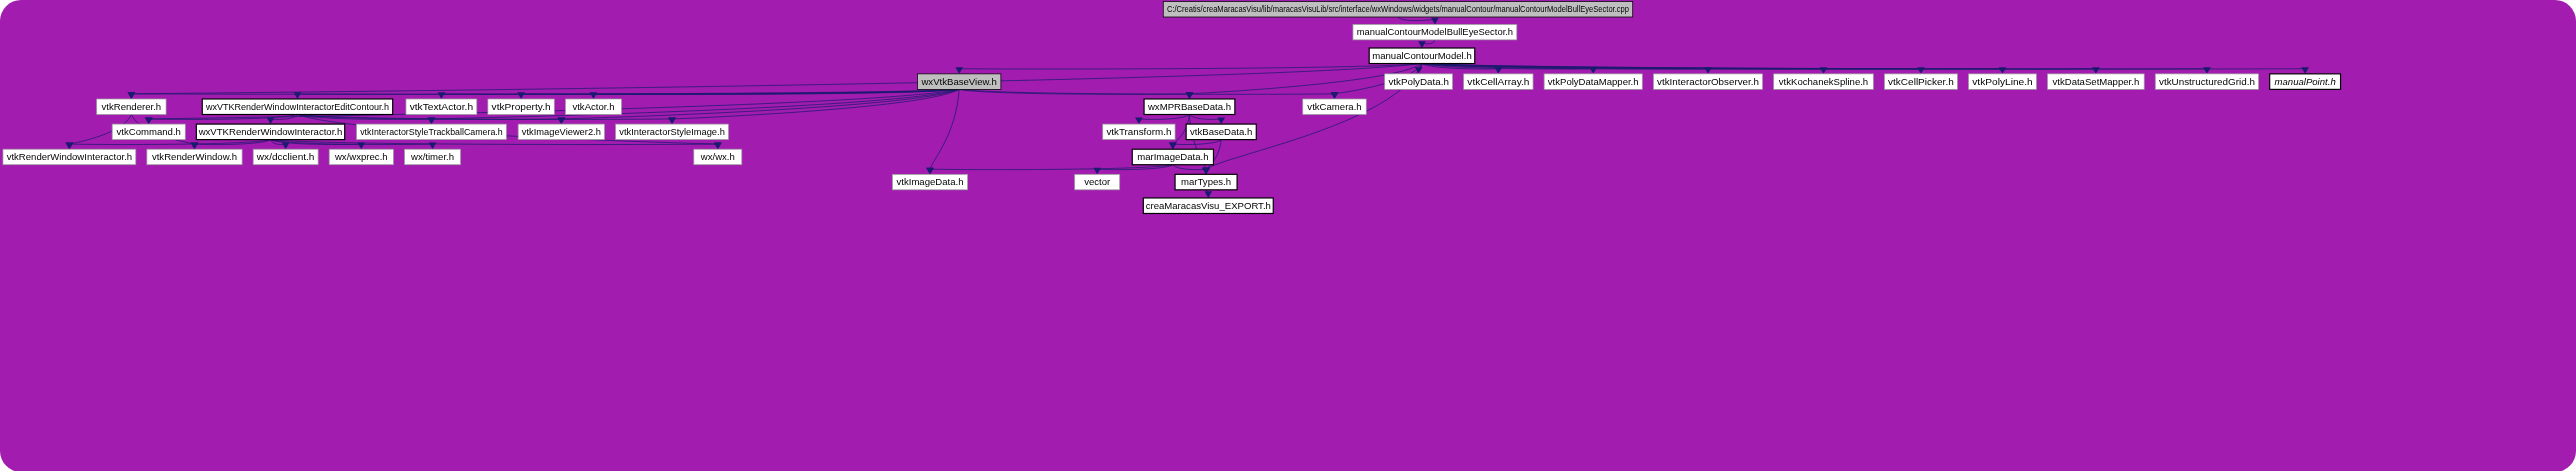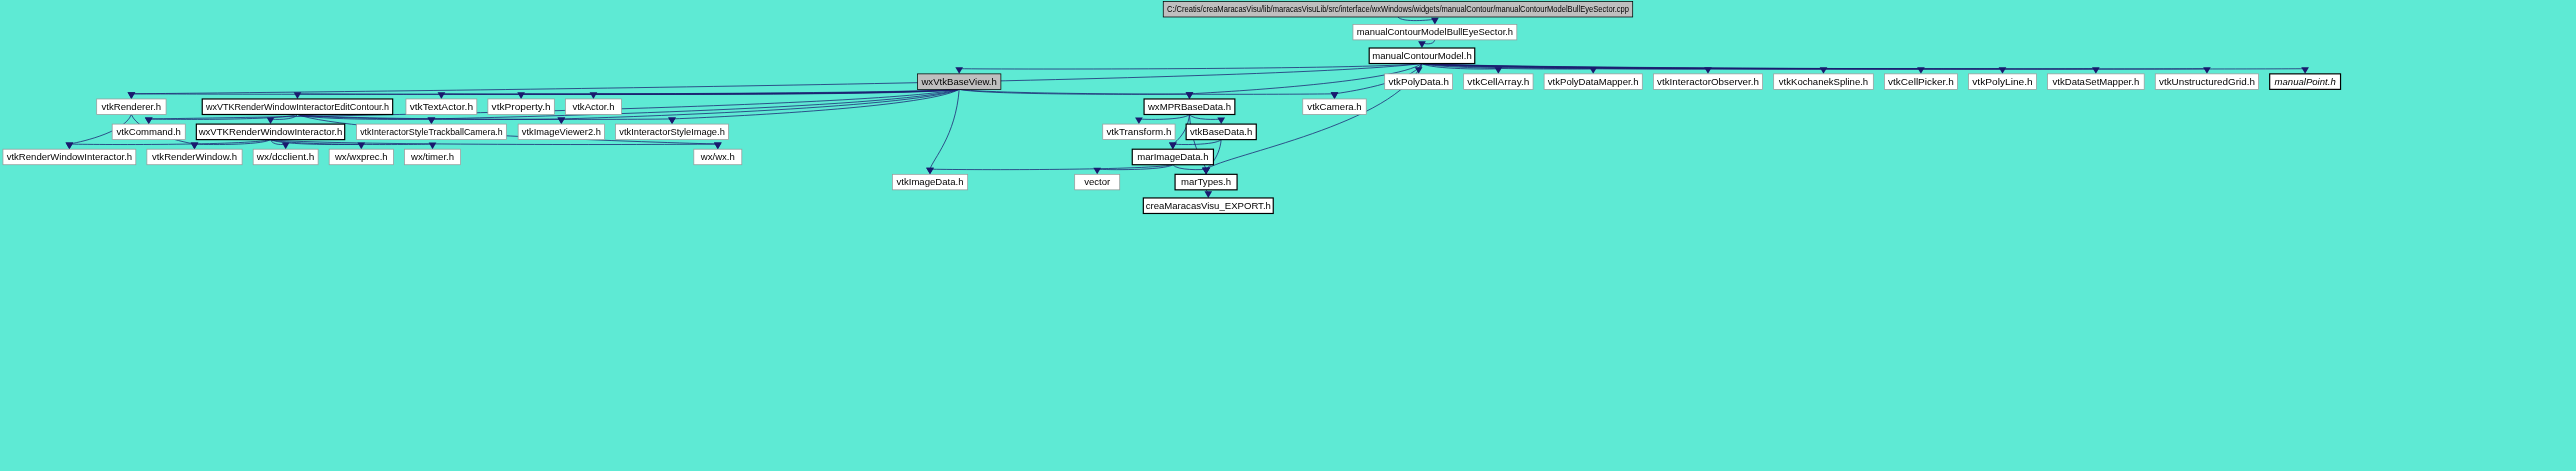--- a/index.html
+++ b/index.html
@@ -1,17 +1,17 @@
 <!DOCTYPE html>
 <html style="font-size:11.8px"><head>
 <meta charset="utf-8">
 <style>
   html,body{margin:0;padding:0;background:#ffffff;}
-  #stage{position:relative;width:2576px;height:472px;background:#5eead4;
-         font-family:"Liberation Sans", sans-serif;overflow:hidden;}
+  #stage{position:relative;width:2576px;height:472px;background:#a21caf;
+         font-family:"Liberation Sans", sans-serif;overflow:hidden;border-radius:21px;}
   svg{position:absolute;left:0;top:0;width:2576px;height:472px;}
   .node-rect{fill:#ffffff;stroke:#9a9a9a;stroke-width:1;}
   .node-rect.filled{fill:#bfbfbf;stroke:#000000;stroke-width:1;}
   .node-rect.bold{fill:#ffffff;stroke:#000000;stroke-width:1.6;}
   .node-label{font-family:"Liberation Sans", sans-serif;font-size:13px;fill:#000;
               text-anchor:middle;dominant-baseline:middle;}
   .node-label.italic{font-style:italic;}
   .edge{fill:none;stroke:#1a1a6e;stroke-width:1;}
   .arrowhead{fill:#1a1a6e;}
 </style>

